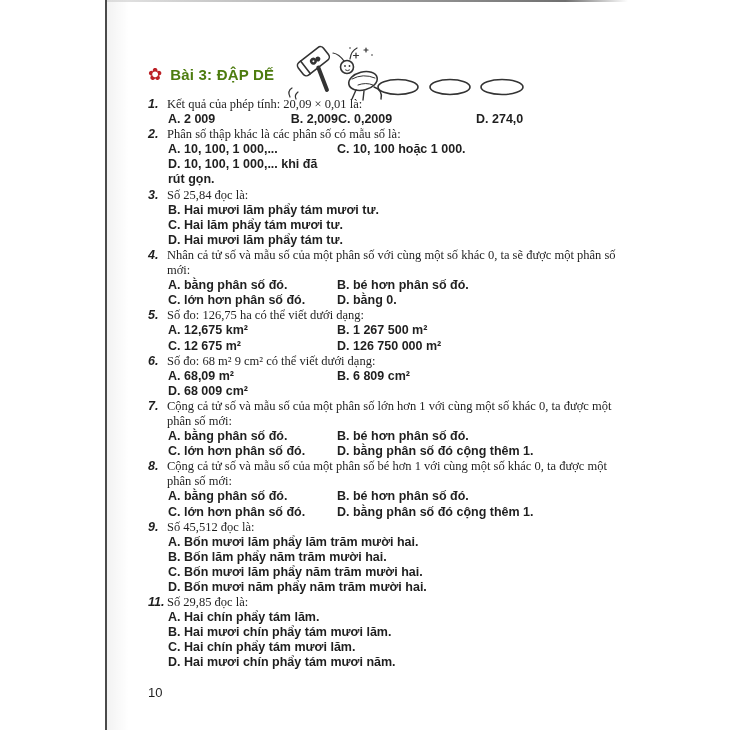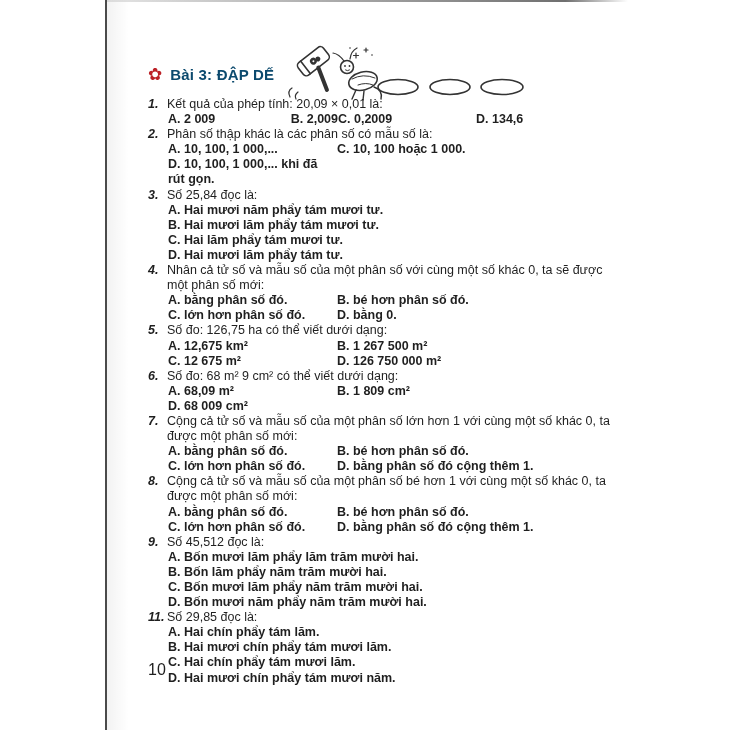--- a/index.html
+++ b/index.html
@@ -9,39 +9,39 @@
     font-family:"Liberation Sans", sans-serif;
   }
   .scan-line-left{position:absolute;left:105px;top:0;width:2px;height:730px;background:#4a4a4a;}
   .spine-shade{position:absolute;left:107px;top:0;width:22px;height:730px;
     background:linear-gradient(to right,rgba(0,0,0,.05),rgba(0,0,0,0));}
   .scan-line-top{position:absolute;left:107px;top:0;height:2px;width:521px;
     background:linear-gradient(to right,rgba(150,150,150,.25),rgba(75,75,75,.8) 88%,rgba(75,75,75,0) 100%);}
 
   .header{position:absolute;left:148px;top:66px;display:flex;align-items:center;gap:8px;}
   .flower{color:#bc2127;font-size:17px;line-height:1;}
-  .title{font-weight:bold;font-size:15px;letter-spacing:.2px;color:#0c4a6e;}
+  .title{font-weight:bold;font-size:15px;letter-spacing:.2px;color:#4d7c0f;}
 
   .illustration{position:absolute;left:286px;top:44px;}
 
   .content{position:absolute;left:148px;top:97px;width:468px;
     font-size:12.5px;line-height:15.1px;}
   .question{margin:0;}
   .qhead{display:flex;}
   .qnum{min-width:19px;font-weight:bold;font-style:italic;flex:none;}
-  .qtext{flex:1;}
+  .qtext{flex:1;font-family:Liberation Serif, serif;}
   .opts{padding-left:20px;font-weight:bold;}
   .opts.row4{display:flex;}
   .opts.row4 .opt:nth-child(1){width:88px;flex:none;}
   .opts.row4 .opt:nth-child(2){width:82px;flex:none;text-align:right;}
   .opts.row4 .opt:nth-child(3){width:138px;flex:none;}
   .opts.grid2{display:grid;grid-template-columns:169px 1fr;}
   .opts.list .opt{display:block;}
 
-  .page-number{position:absolute;left:148px;top:661px;font-size:16px;color:#1f1f1f;}
+  .page-number{position:absolute;left:148px;top:685px;font-size:13px;color:#1f1f1f;}
 </style>
 </head>
 <body>
 
 <div class="scan-line-left"></div>
 <div class="spine-shade"></div>
 <div class="scan-line-top"></div>
 
 <div class="header">
   <span class="flower">✿</span>
@@ -89,41 +89,40 @@
 <div class="content">
     <div class="question">
       <div class="qhead">
         <span class="qnum">1.</span>
         <span class="qtext">Kết quả của phép tính: 20,09 × 0,01 là:</span>
       </div>
       <div class="opts row4">
         <span class="opt">A. 2 009</span>
         <span class="opt">B. 2,009</span>
         <span class="opt">C. 0,2009</span>
-        <span class="opt">D. 134,6</span>
+        <span class="opt">D. 274,0</span>
       </div>
     </div>
     <div class="question">
       <div class="qhead">
         <span class="qnum">2.</span>
         <span class="qtext">Phân số thập khác là các phân số có mẫu số là:</span>
       </div>
       <div class="opts grid2">
         <span class="opt">A. 10, 100, 1 000,...</span>
         <span class="opt">C. 10, 100 hoặc 1 000.</span>
         <span class="opt">D. 10, 100, 1 000,... khi đã rút gọn.</span>
       </div>
     </div>
     <div class="question">
       <div class="qhead">
         <span class="qnum">3.</span>
         <span class="qtext">Số 25,84 đọc là:</span>
       </div>
       <div class="opts list">
-        <span class="opt">A. Hai mươi năm phẩy tám mươi tư.</span>
         <span class="opt">B. Hai mươi lăm phẩy tám mươi tư.</span>
         <span class="opt">C. Hai lăm phẩy tám mươi tư.</span>
         <span class="opt">D. Hai mươi lăm phẩy tám tư.</span>
       </div>
     </div>
     <div class="question">
       <div class="qhead">
         <span class="qnum">4.</span>
         <span class="qtext">Nhân cả tử số và mẫu số của một phân số với cùng một số khác 0, ta sẽ được một phân số mới:</span>
       </div>
@@ -146,21 +145,21 @@
         <span class="opt">D. 126 750 000 m²</span>
       </div>
     </div>
     <div class="question">
       <div class="qhead">
         <span class="qnum">6.</span>
         <span class="qtext">Số đo: 68 m² 9 cm² có thể viết dưới dạng:</span>
       </div>
       <div class="opts grid2">
         <span class="opt">A. 68,09 m²</span>
-        <span class="opt">B. 1 809 cm²</span>
+        <span class="opt">B. 6 809 cm²</span>
         <span class="opt">D. 68 009 cm²</span>
       </div>
     </div>
     <div class="question">
       <div class="qhead">
         <span class="qnum">7.</span>
         <span class="qtext">Cộng cả tử số và mẫu số của một phân số lớn hơn 1 với cùng một số khác 0, ta được một phân số mới:</span>
       </div>
       <div class="opts grid2">
         <span class="opt">A. bằng phân số đó.</span>

